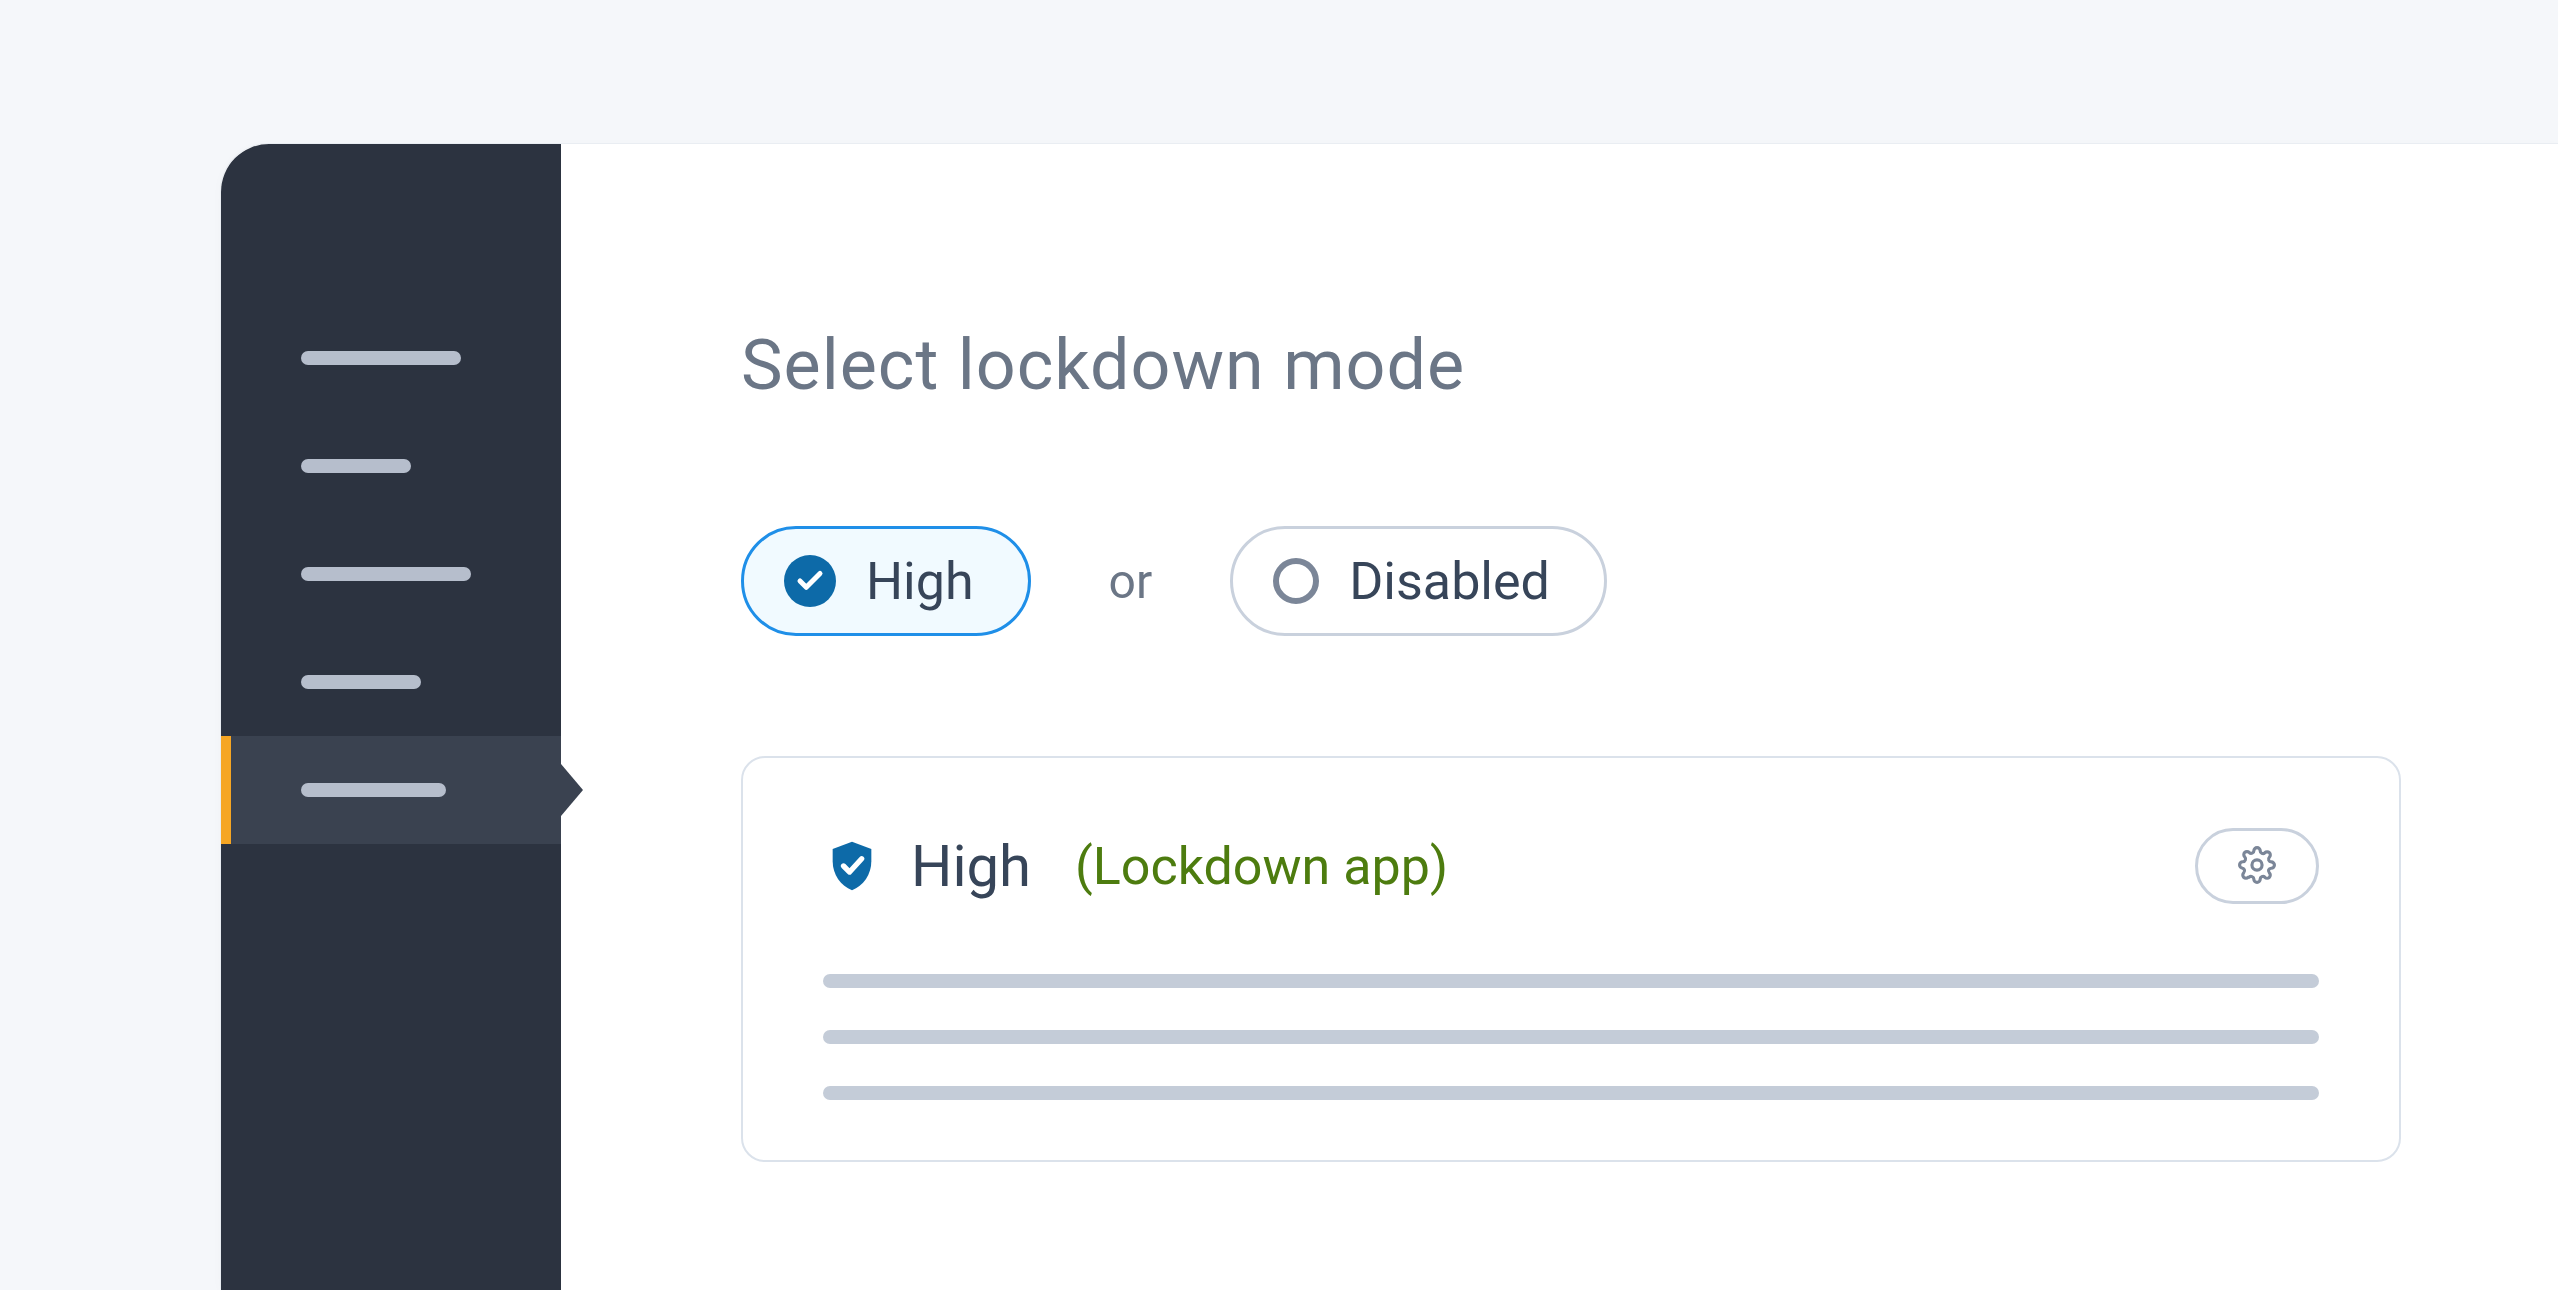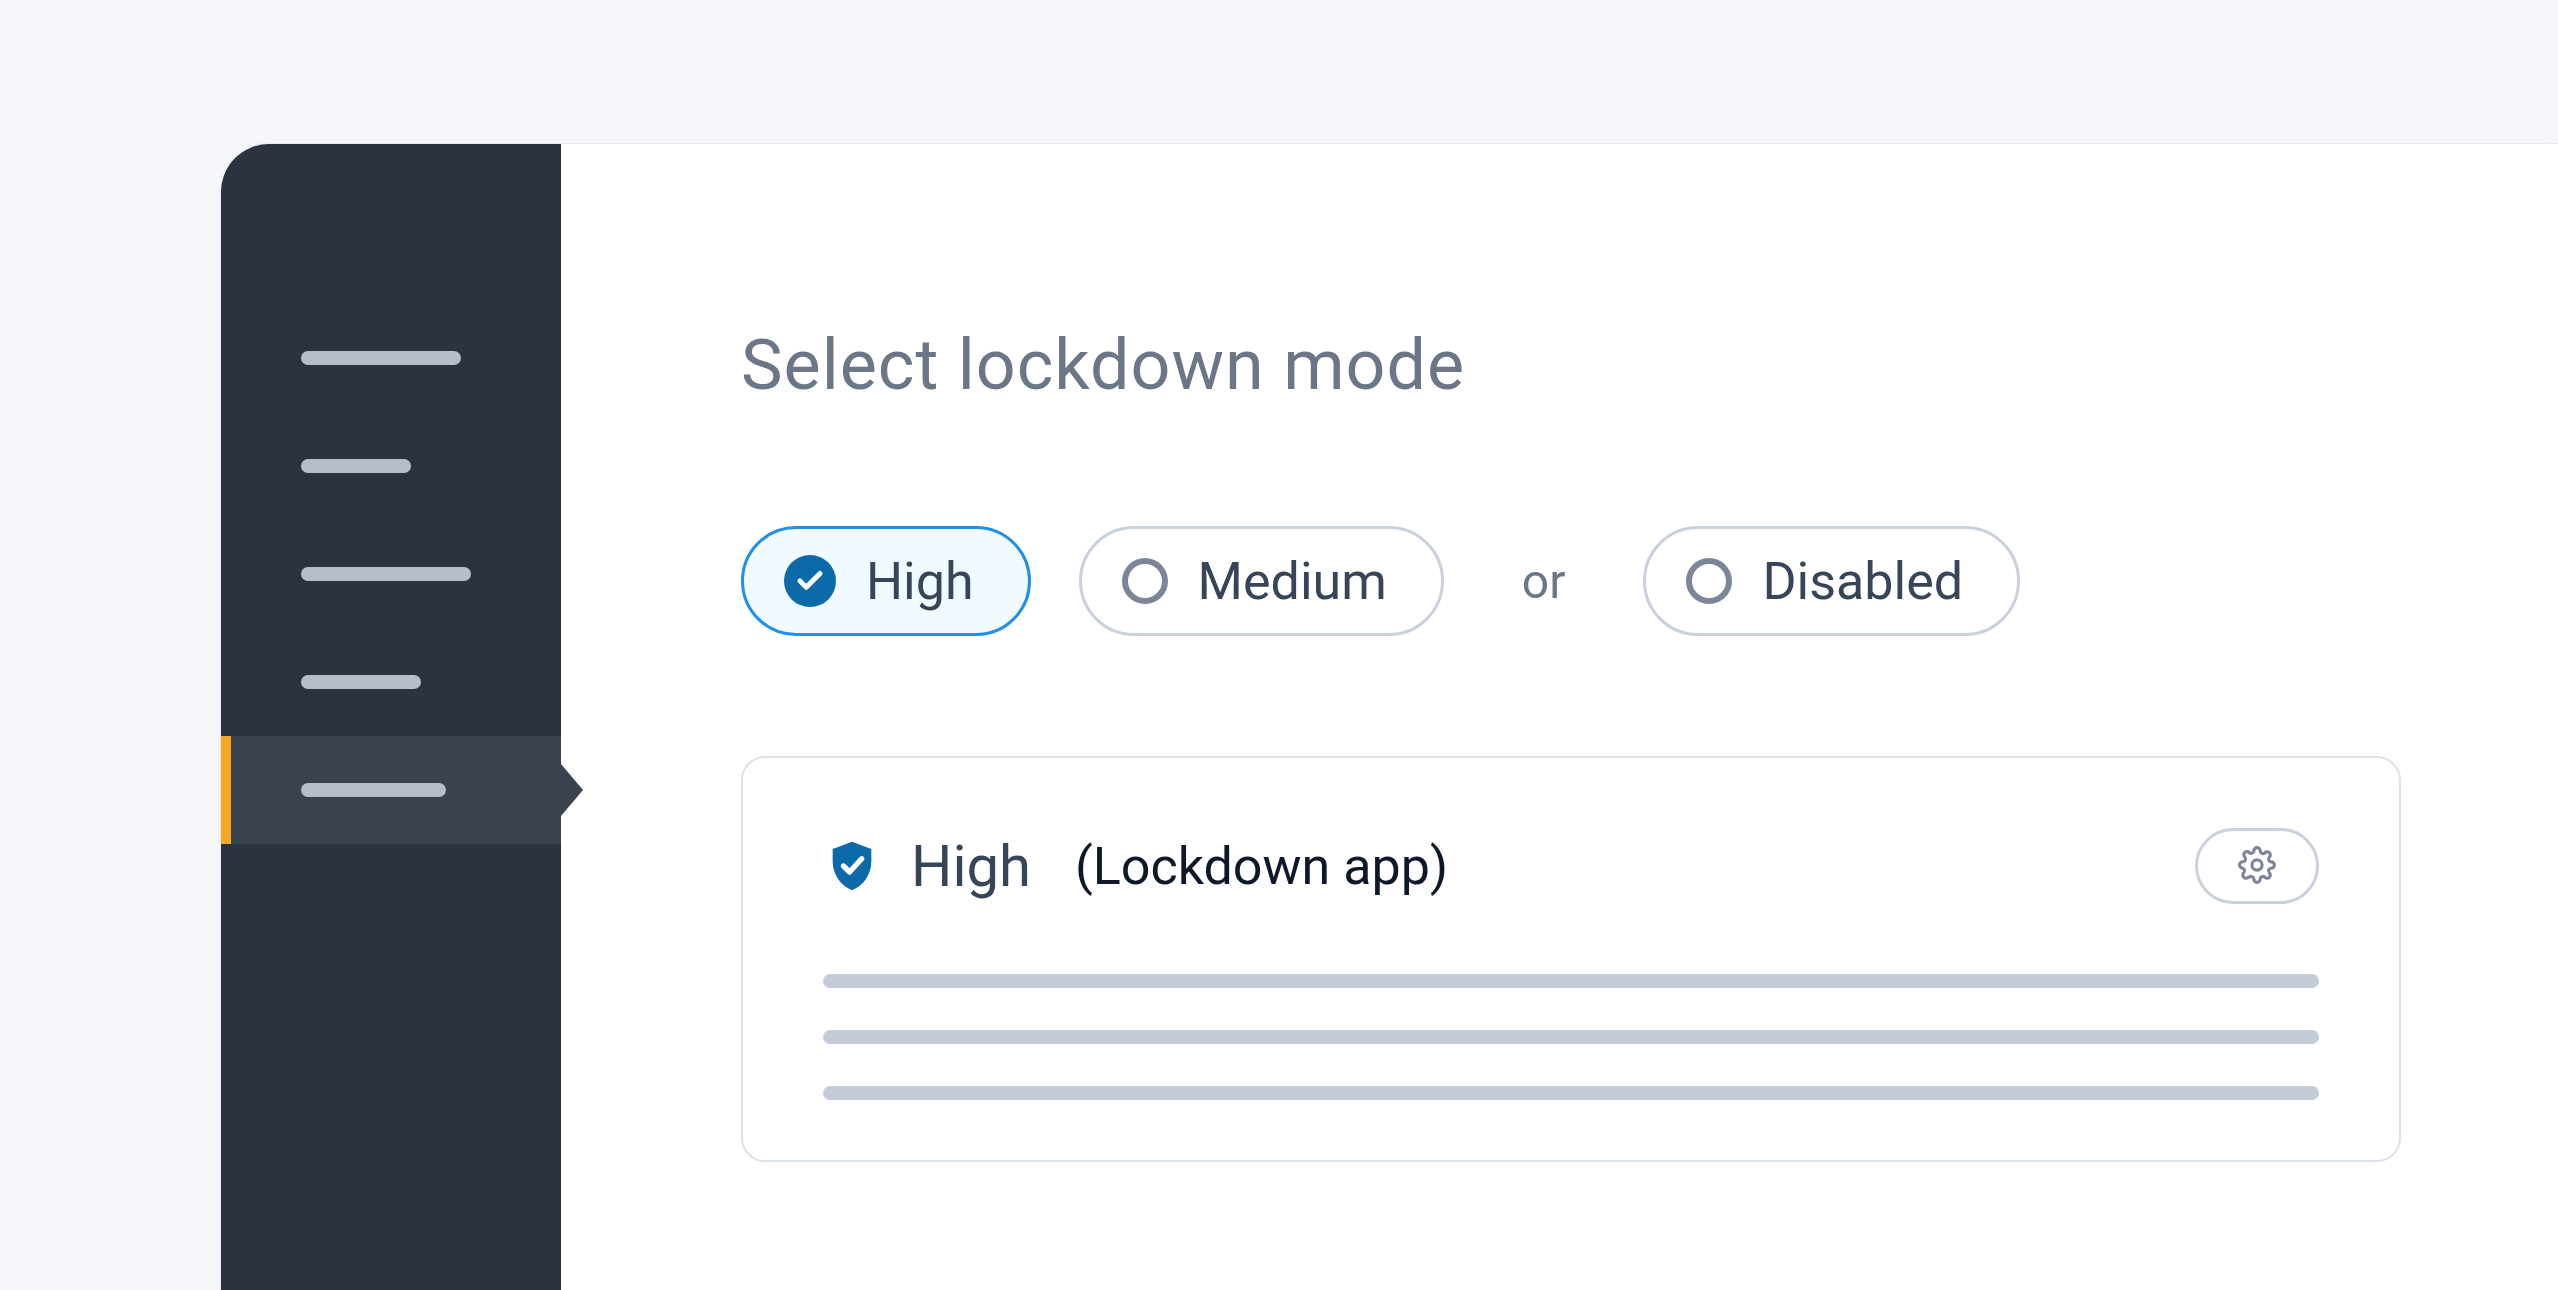--- a/index.html
+++ b/index.html
@@ -151,21 +151,21 @@
     height: 58px;
     flex-shrink: 0;
   }
   .card-title {
     font-size: 58px;
     color: #374559;
     font-weight: 400;
   }
   .card-subtitle {
     font-size: 52px;
-    color: #0f172a;
+    color: #4d7c0f;
     font-weight: 400;
     margin-left: 14px;
   }
   .gear-button {
     margin-left: auto;
     width: 124px;
     height: 76px;
     border: 3px solid #c9d1dd;
     border-radius: 40px;
     background: #ffffff;
@@ -215,24 +215,20 @@
       <div class="options-row">
         <div class="pill selected">
           <span class="radio">
             <svg viewBox="0 0 24 24" fill="none">
                 <path d="M4 12l5 5L20 6" stroke="#ffffff" stroke-width="4" stroke-linecap="round" stroke-linejoin="round"></path>
               </svg>
           </span>
           <span class="label">High</span>
         </div>
 
-        <div class="pill">
-          <span class="radio"></span>
-          <span class="label">Medium</span>
-        </div>
 
         <span class="or-text">or</span>
 
         <div class="pill">
           <span class="radio"></span>
           <span class="label">Disabled</span>
         </div>
       </div>
 
       <div class="card">

